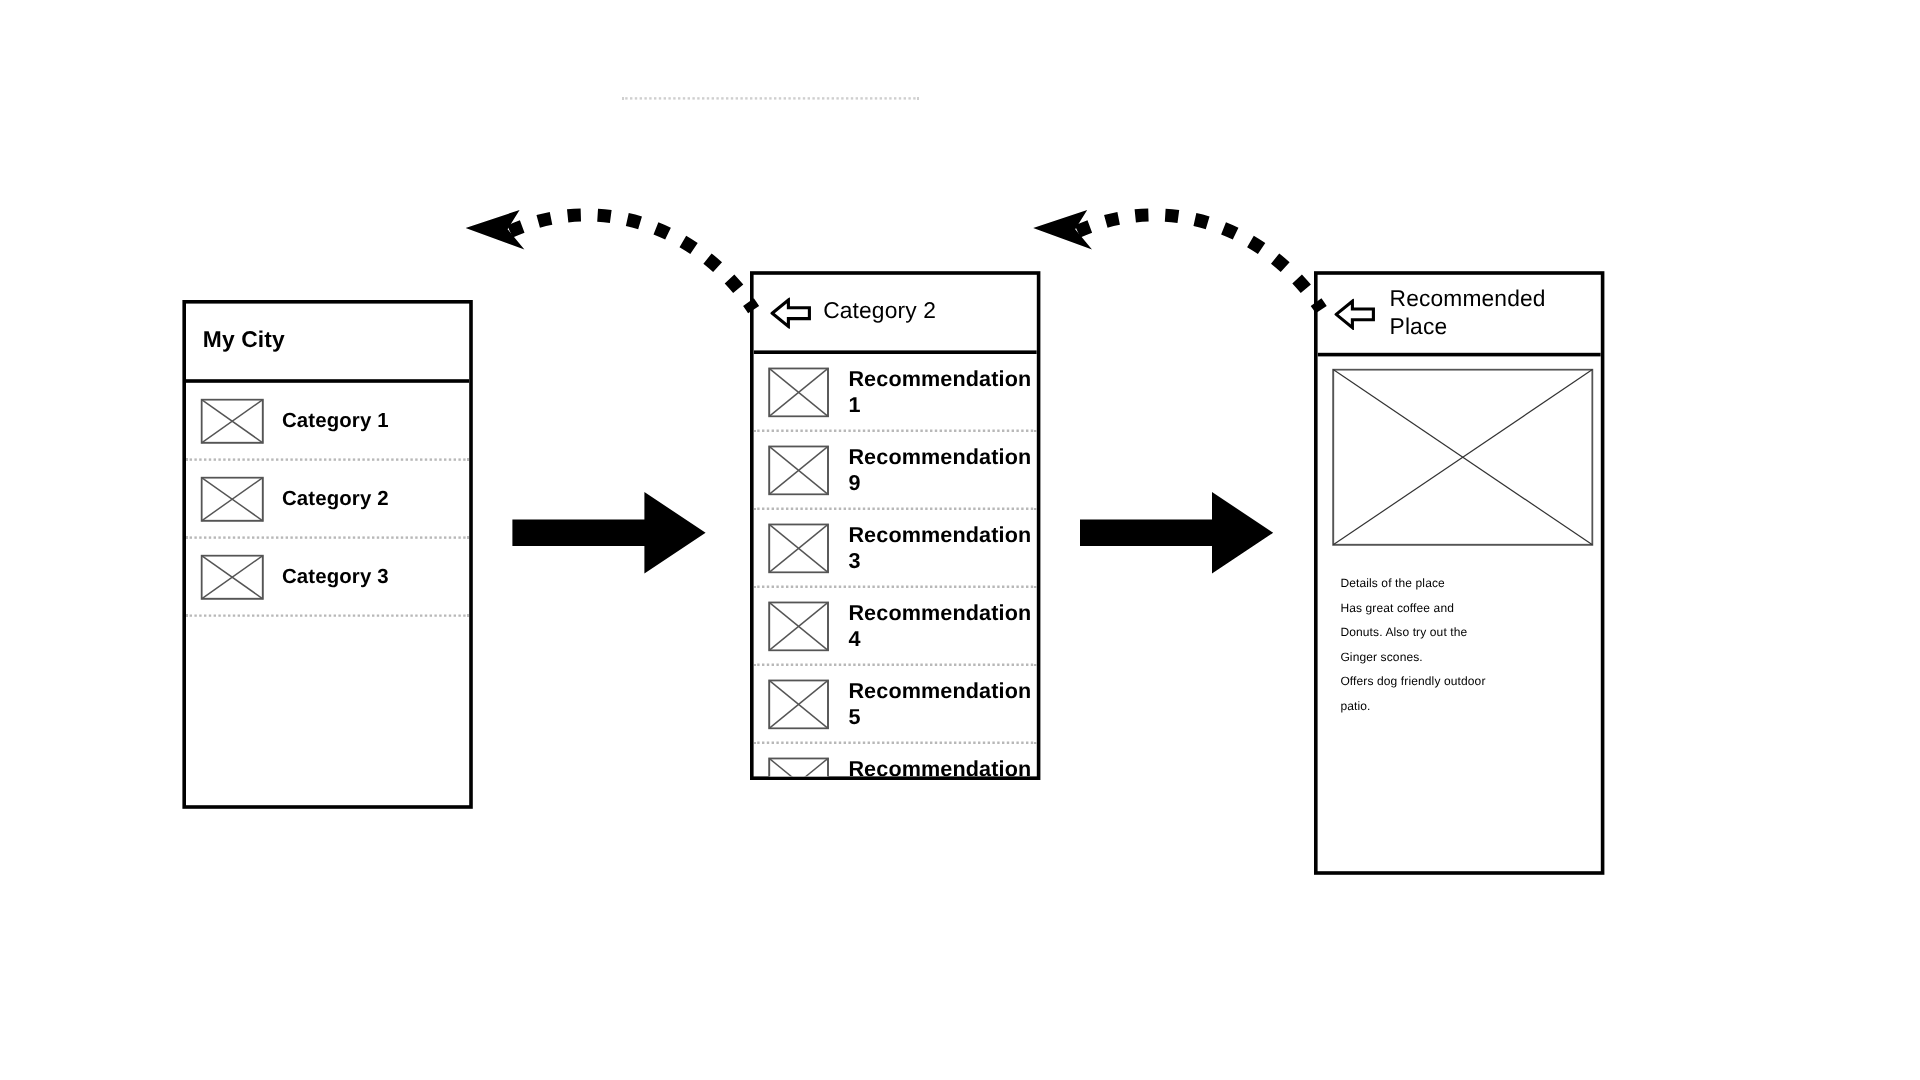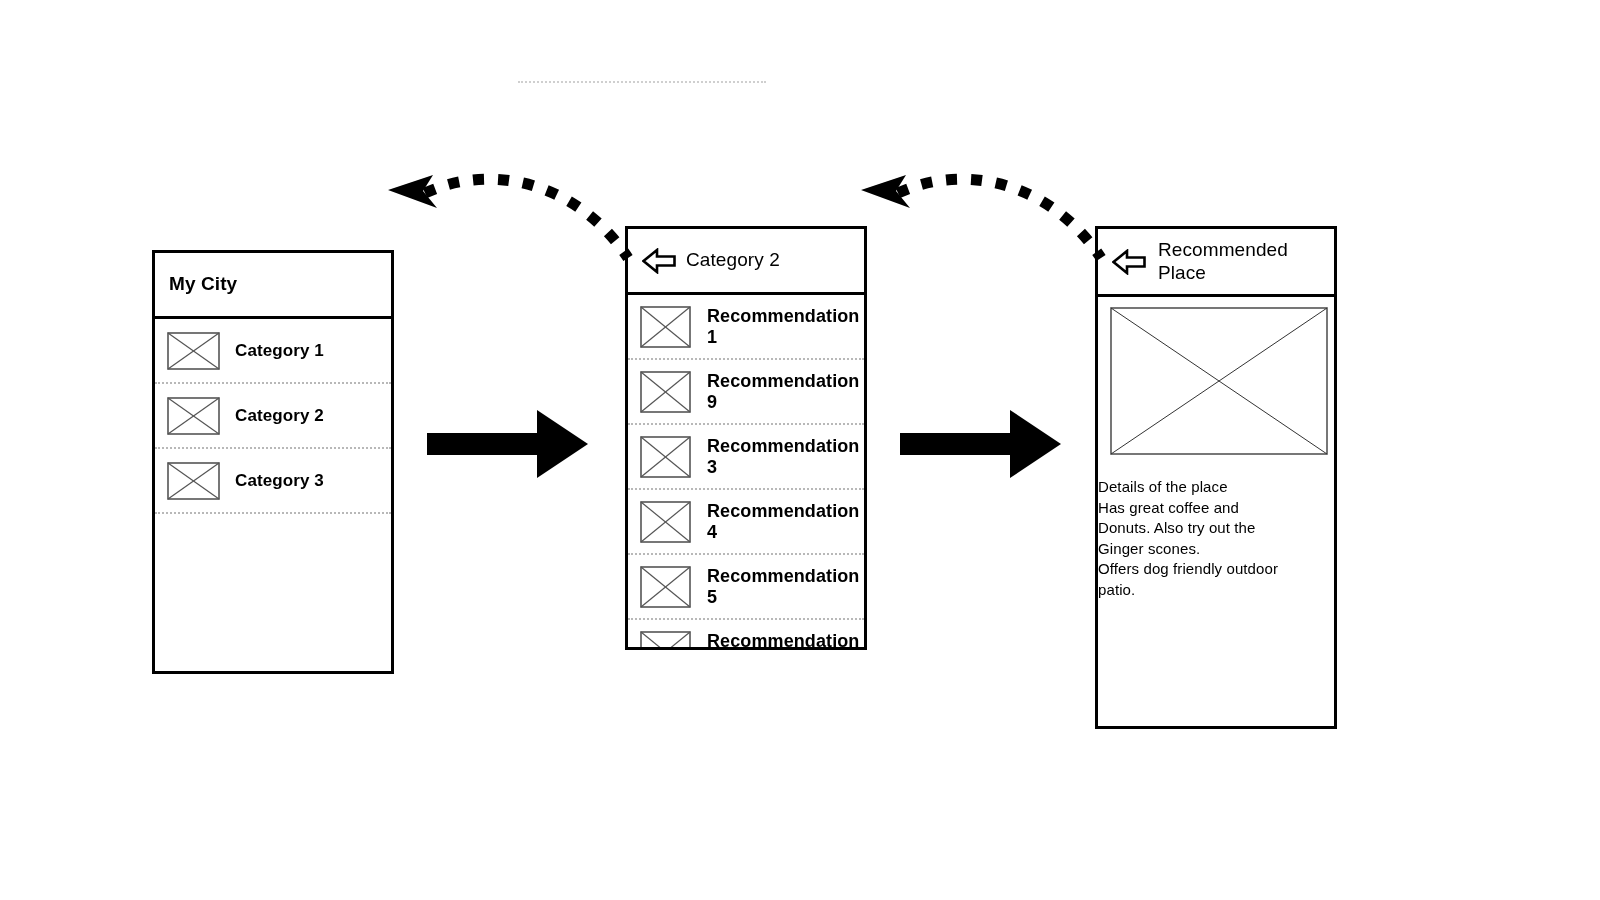--- a/index.html
+++ b/index.html
@@ -100,22 +100,22 @@
   #panel-2 .row-label { font-size: 18px; margin-left: 16px; }
 
   .empty-filler { height: 100px; }
 
   
   .detail-image-wrap {
     padding: 10px 12px 0 12px;
   }
   .detail-image { display: block; width: 218px; height: 148px; }
   .detail-text {
-    padding: 22px 14px 0 0;
-    font-size: 15px;
+    padding: 22px 14px 0 19px;
+    font-size: 10px;
     line-height: 20.5px;
     letter-spacing: 0.1px;
     white-space: pre-line;
   }
 
   
   .arrow-svg { position: absolute; display: block; }
   #solid-arrow-1 { left: 425px; top: 408px; }
   #solid-arrow-2 { left: 898px; top: 408px; }
   #dashed-arrow-1 { left: 385px; top: 163px; }

